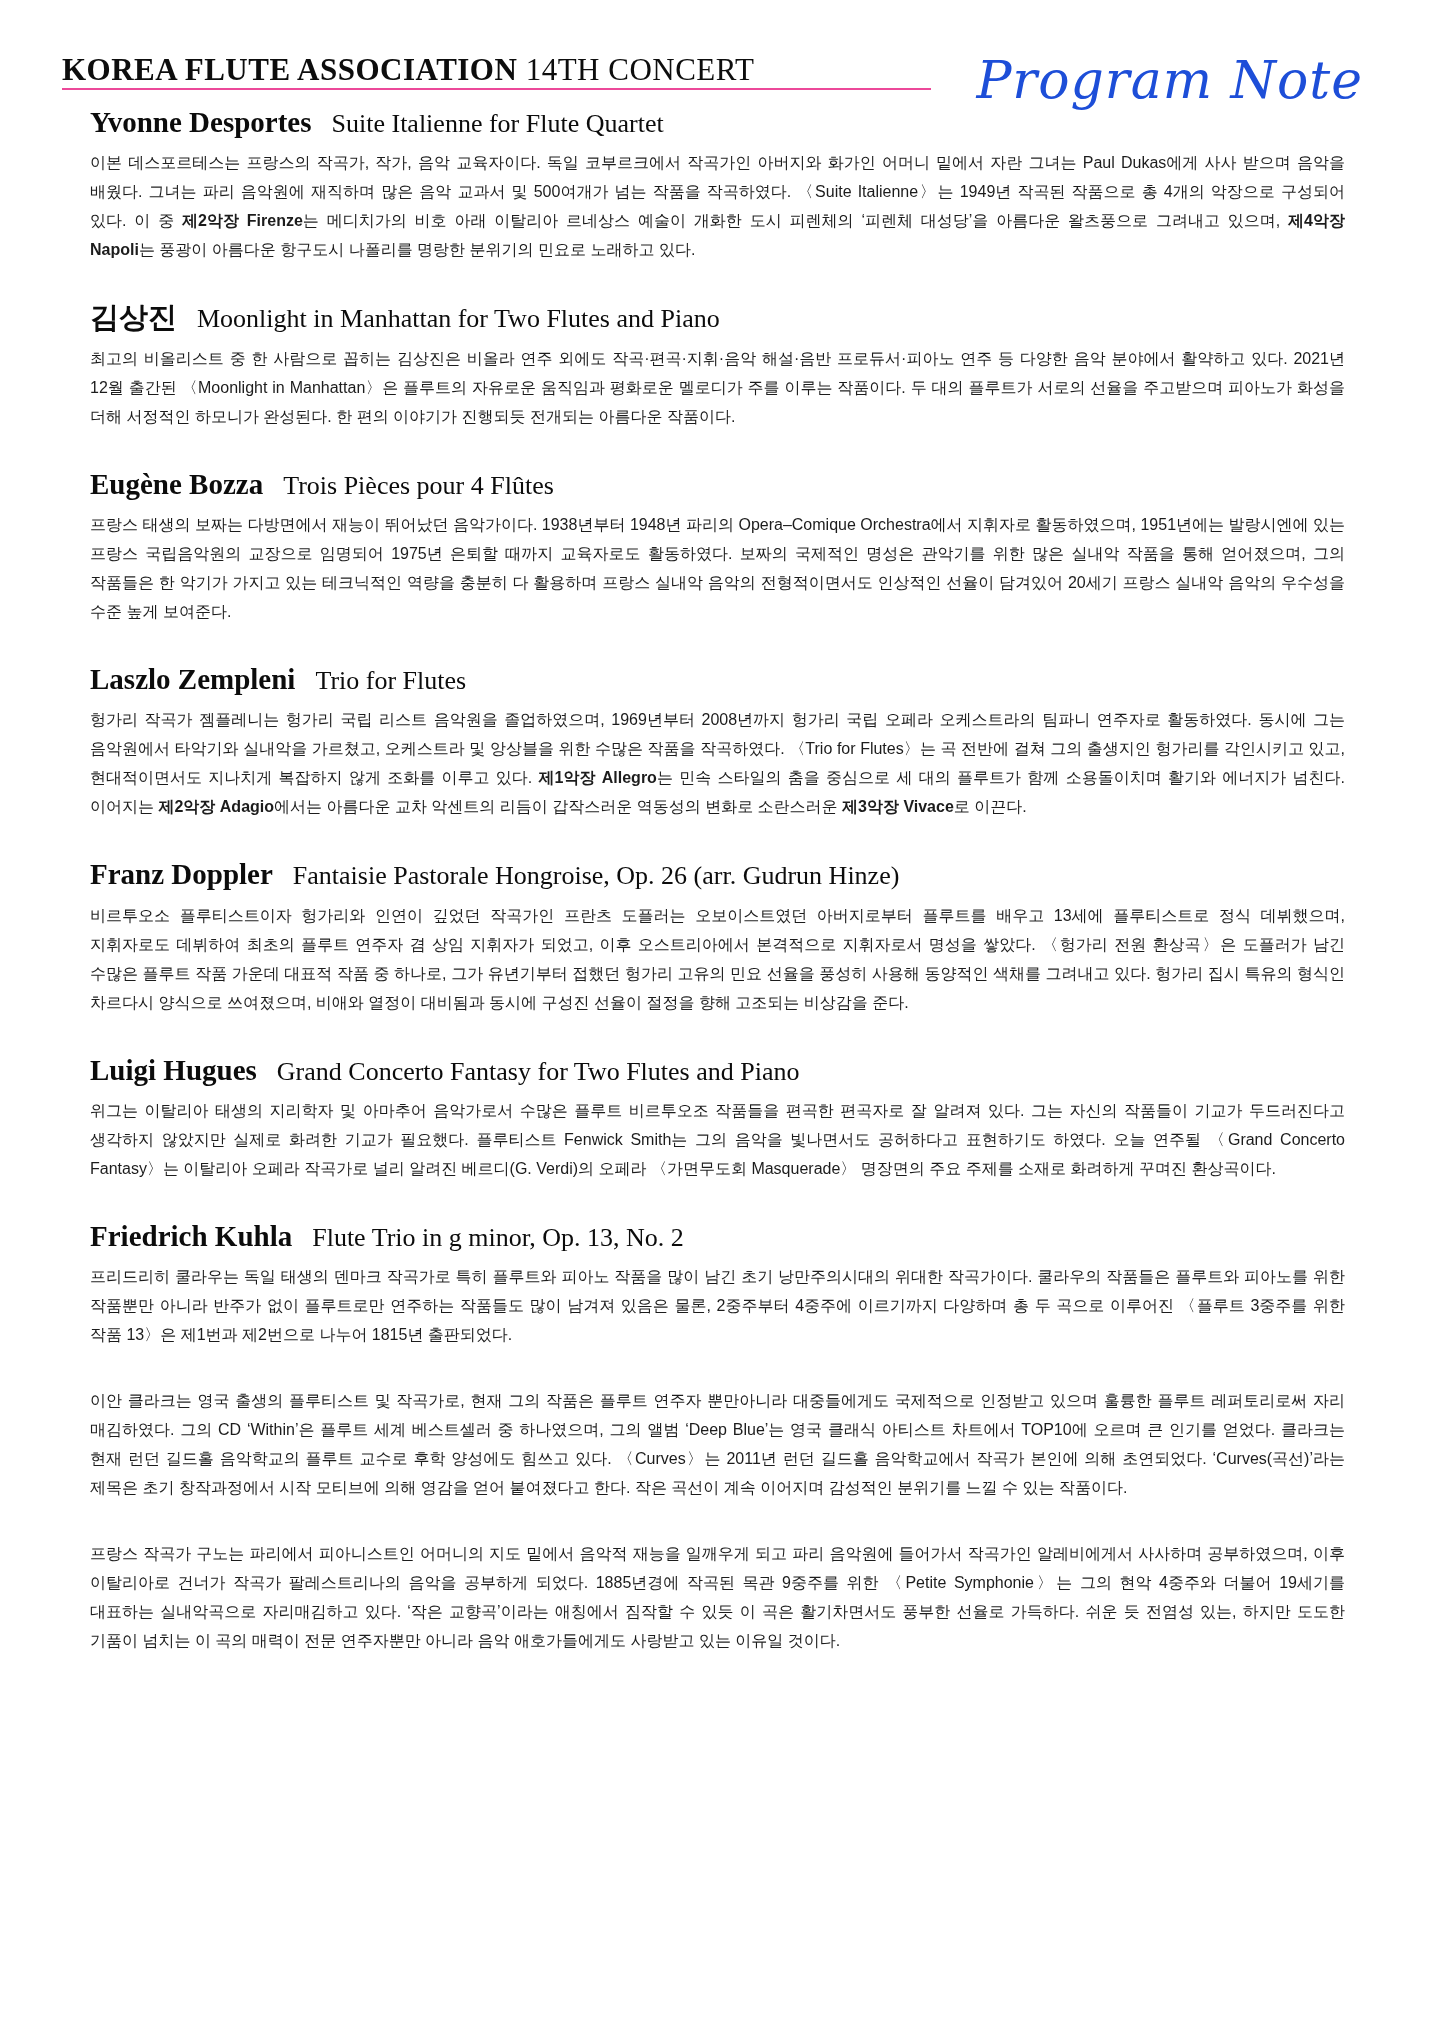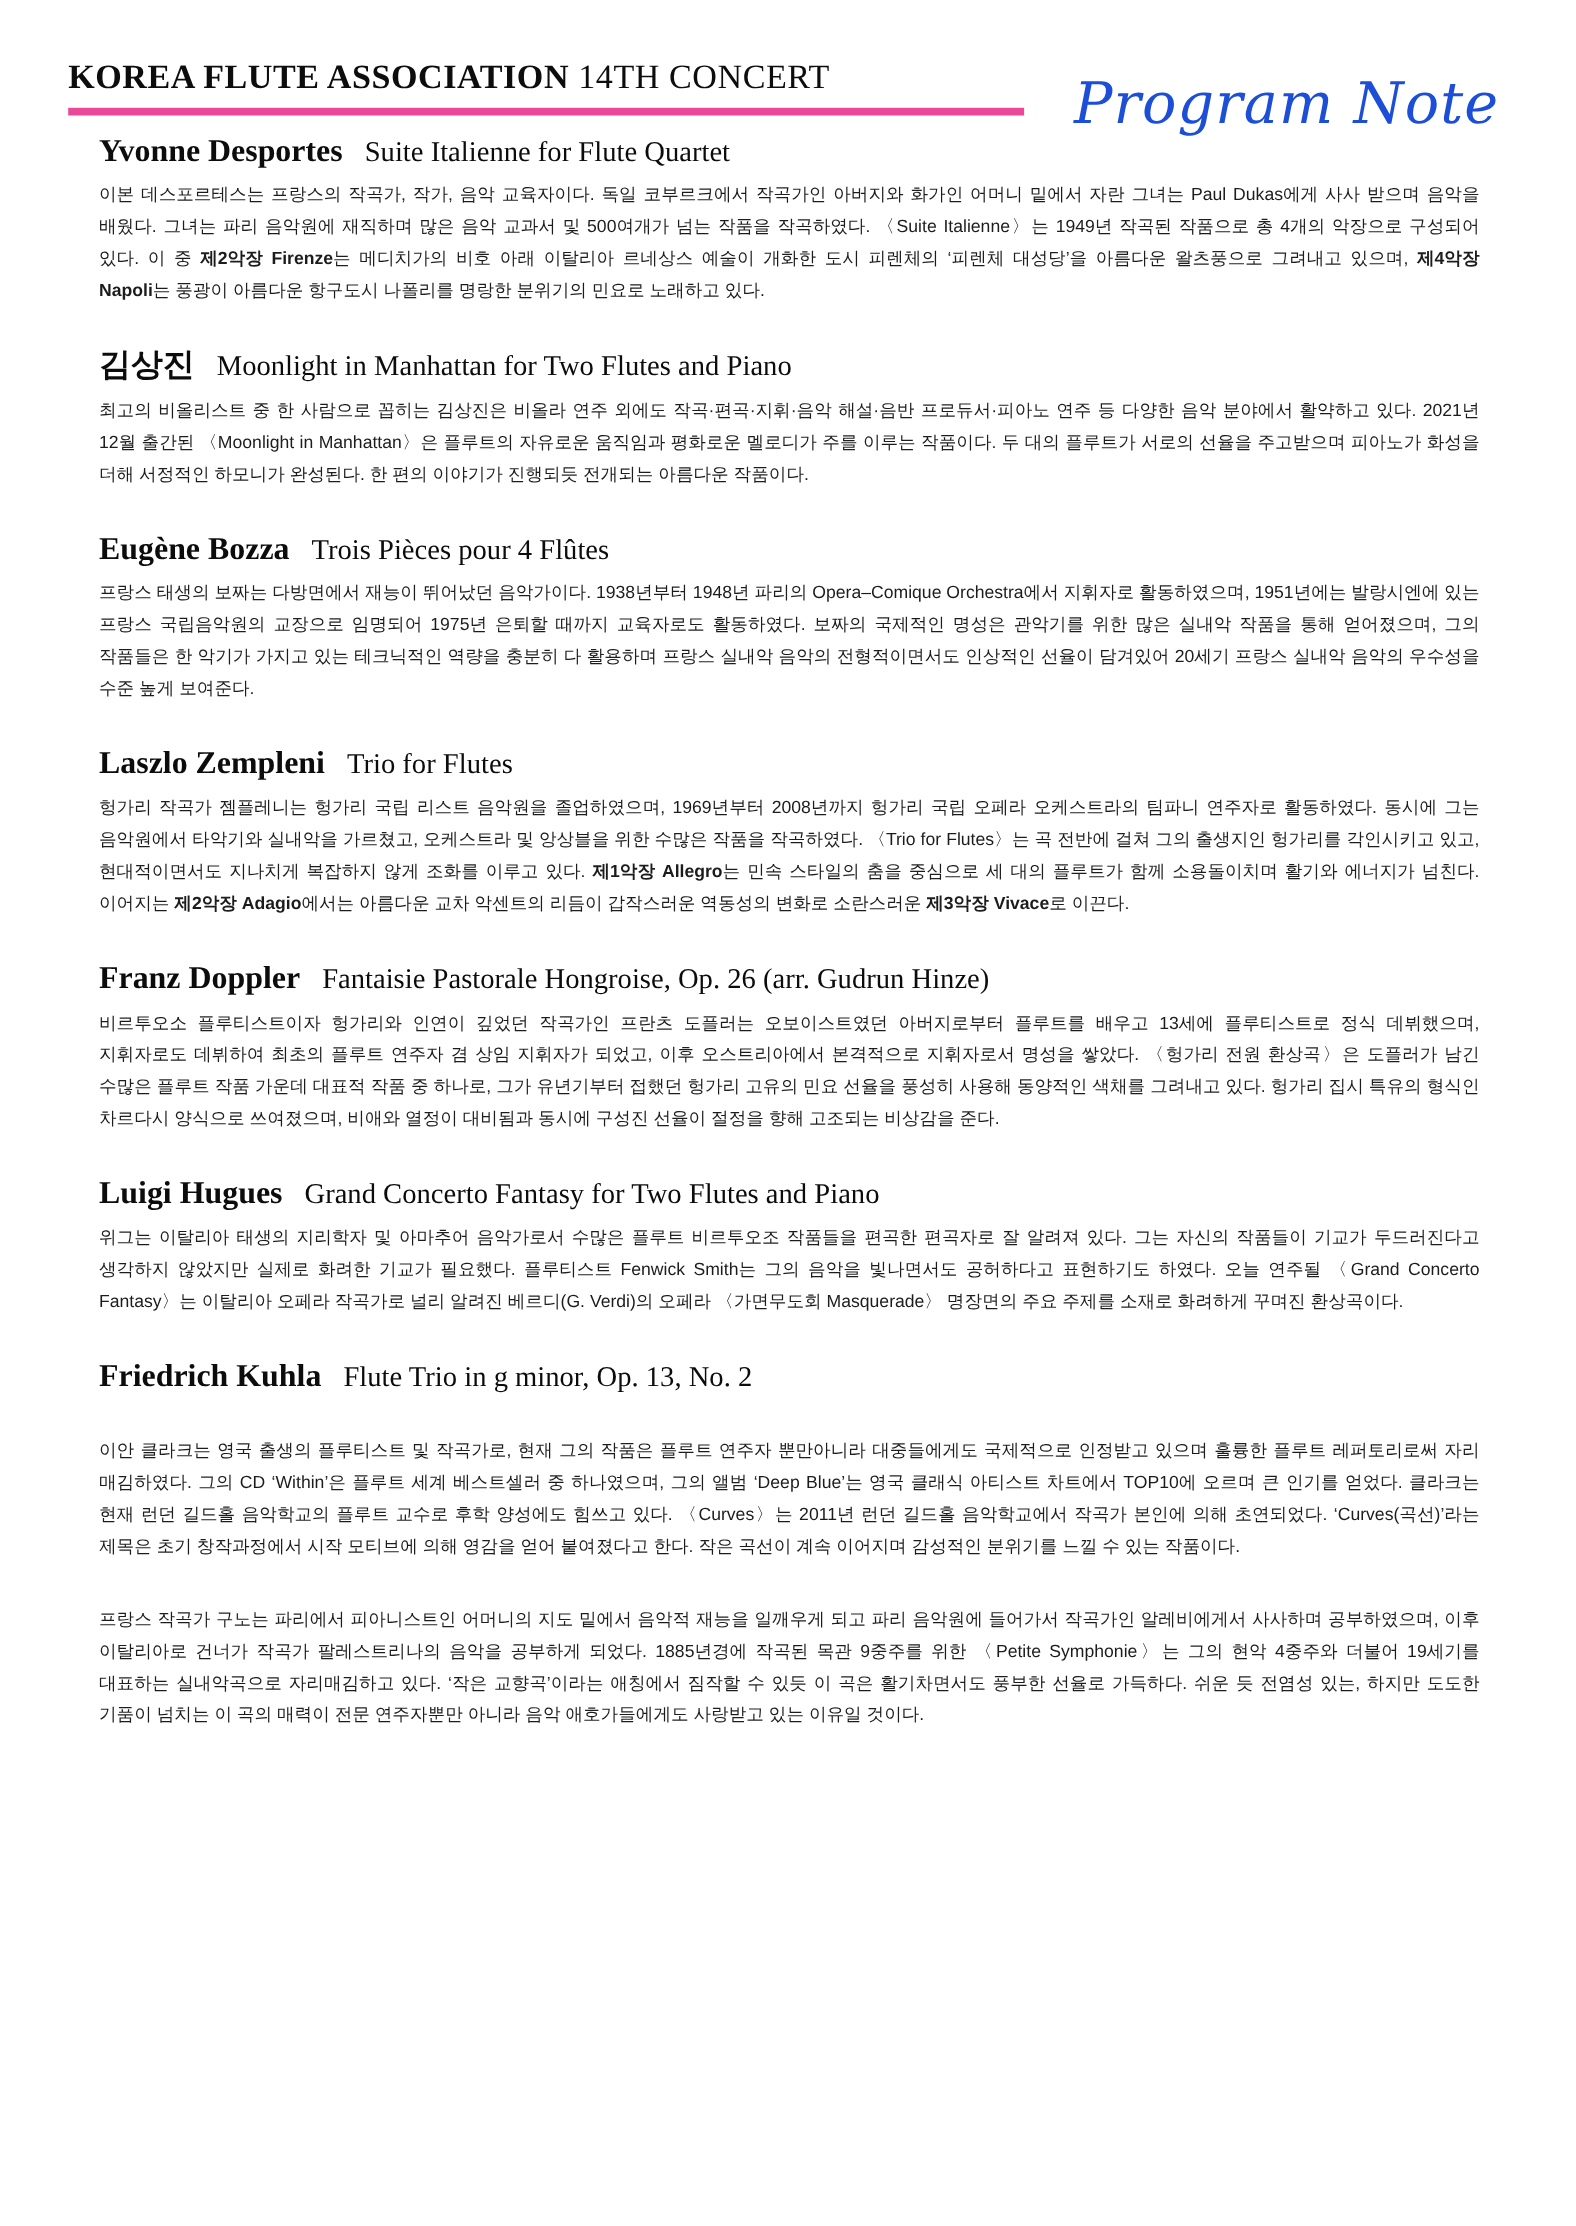--- a/index.html
+++ b/index.html
@@ -14,22 +14,21 @@
     color: #111111;
   }
   
   .header {
     display: flex;
     align-items: flex-end;
     padding: 52px 70px 0 62px;
   }
   .header-left {
     flex: 1 1 auto;
-    border-bottom: 7px solid #ec4899;
-    padding-bottom: 10px;
+    border-bottom: 2px solid #ec4899;
   }
   .header-title {
     font-family: "Liberation Serif", serif;
     font-size: 31px;
     letter-spacing: 0.5px;
     white-space: nowrap;
     color: #0d0d0d;
     font-weight: normal;
   }
   .header-title .strong { font-weight: bold; }
@@ -117,20 +116,21 @@
       <p class="desc"><span>비르투오소 플루티스트이자 헝가리와 인연이 깊었던 작곡가인 프란츠 도플러는 오보이스트였던 아버지로부터 플루트를 배우고 13세에 플루티스트로 정식 데뷔했으며, 지휘자로도 데뷔하여 최초의 플루트 연주자 겸 상임 지휘자가 되었고, 이후 오스트리아에서 본격적으로 지휘자로서 명성을 쌓았다. 〈헝가리 전원 환상곡〉은 도플러가 남긴 수많은 플루트 작품 가운데 대표적 작품 중 하나로, 그가 유년기부터 접했던 헝가리 고유의 민요 선율을 풍성히 사용해 동양적인 색채를 그려내고 있다. 헝가리 집시 특유의 형식인 차르다시 양식으로 쓰여졌으며, 비애와 열정이 대비됨과 동시에 구성진 선율이 절정을 향해 고조되는 비상감을 준다.</span></p>
     </section>
 
     <section class="piece-section">
       <h2 class="section-heading"><span class="composer">Luigi Hugues</span><span class="piece-title">Grand Concerto Fantasy for Two Flutes and Piano</span></h2>
       <p class="desc"><span>위그는 이탈리아 태생의 지리학자 및 아마추어 음악가로서 수많은 플루트 비르투오조 작품들을 편곡한 편곡자로 잘 알려져 있다. 그는 자신의 작품들이 기교가 두드러진다고 생각하지 않았지만 실제로 화려한 기교가 필요했다. 플루티스트 Fenwick Smith는 그의 음악을 빛나면서도 공허하다고 표현하기도 하였다. 오늘 연주될 〈Grand Concerto Fantasy〉는 이탈리아 오페라 작곡가로 널리 알려진 베르디(G. Verdi)의 오페라 〈가면무도회 Masquerade〉 명장면의 주요 주제를 소재로 화려하게 꾸며진 환상곡이다.</span></p>
     </section>
 
     <section class="piece-section">
       <h2 class="section-heading"><span class="composer">Friedrich Kuhla</span><span class="piece-title">Flute Trio in g minor, Op. 13, No. 2</span></h2>
+      <p class="desc"><span>프리드리히 쿨라우는 독일 태생의 덴마크 작곡가로 특히 플루트와 피아노 작품을 많이 남긴 초기 낭만주의시대의 위대한 작곡가이다. 쿨라우의 작품들은 플루트와 피아노를 위한 작품뿐만 아니라 반주가 없이 플루트로만 연주하는 작품들도 많이 남겨져 있음은 물론, 2중주부터 4중주에 이르기까지 다양하며 총 두 곡으로 이루어진 〈플루트 3중주를 위한 작품 13〉은 제1번과 제2번으로 나누어 1815년 출판되었다.</span></p>
     </section>
 
     <section class="piece-section">
       <p class="desc"><span>이안 클라크는 영국 출생의 플루티스트 및 작곡가로, 현재 그의 작품은 플루트 연주자 뿐만아니라 대중들에게도 국제적으로 인정받고 있으며 훌륭한 플루트 레퍼토리로써 자리 매김하였다. 그의 CD ‘Within’은 플루트 세계 베스트셀러 중 하나였으며, 그의 앨범 ‘Deep Blue’는 영국 클래식 아티스트 차트에서 TOP10에 오르며 큰 인기를 얻었다. 클라크는 현재 런던 길드홀 음악학교의 플루트 교수로 후학 양성에도 힘쓰고 있다. 〈Curves〉는 2011년 런던 길드홀 음악학교에서 작곡가 본인에 의해 초연되었다. ‘Curves(곡선)’라는 제목은 초기 창작과정에서 시작 모티브에 의해 영감을 얻어 붙여졌다고 한다. 작은 곡선이 계속 이어지며 감성적인 분위기를 느낄 수 있는 작품이다.</span></p>
     </section>
 
     <section class="piece-section">
       <p class="desc"><span>프랑스 작곡가 구노는 파리에서 피아니스트인 어머니의 지도 밑에서 음악적 재능을 일깨우게 되고 파리 음악원에 들어가서 작곡가인 알레비에게서 사사하며 공부하였으며, 이후 이탈리아로 건너가 작곡가 팔레스트리나의 음악을 공부하게 되었다. 1885년경에 작곡된 목관 9중주를 위한 〈Petite Symphonie〉는 그의 현악 4중주와 더불어 19세기를 대표하는 실내악곡으로 자리매김하고 있다. ‘작은 교향곡’이라는 애칭에서 짐작할 수 있듯 이 곡은 활기차면서도 풍부한 선율로 가득하다. 쉬운 듯 전염성 있는, 하지만 도도한 기품이 넘치는 이 곡의 매력이 전문 연주자뿐만 아니라 음악 애호가들에게도 사랑받고 있는 이유일 것이다.</span></p>
     </section>
 

